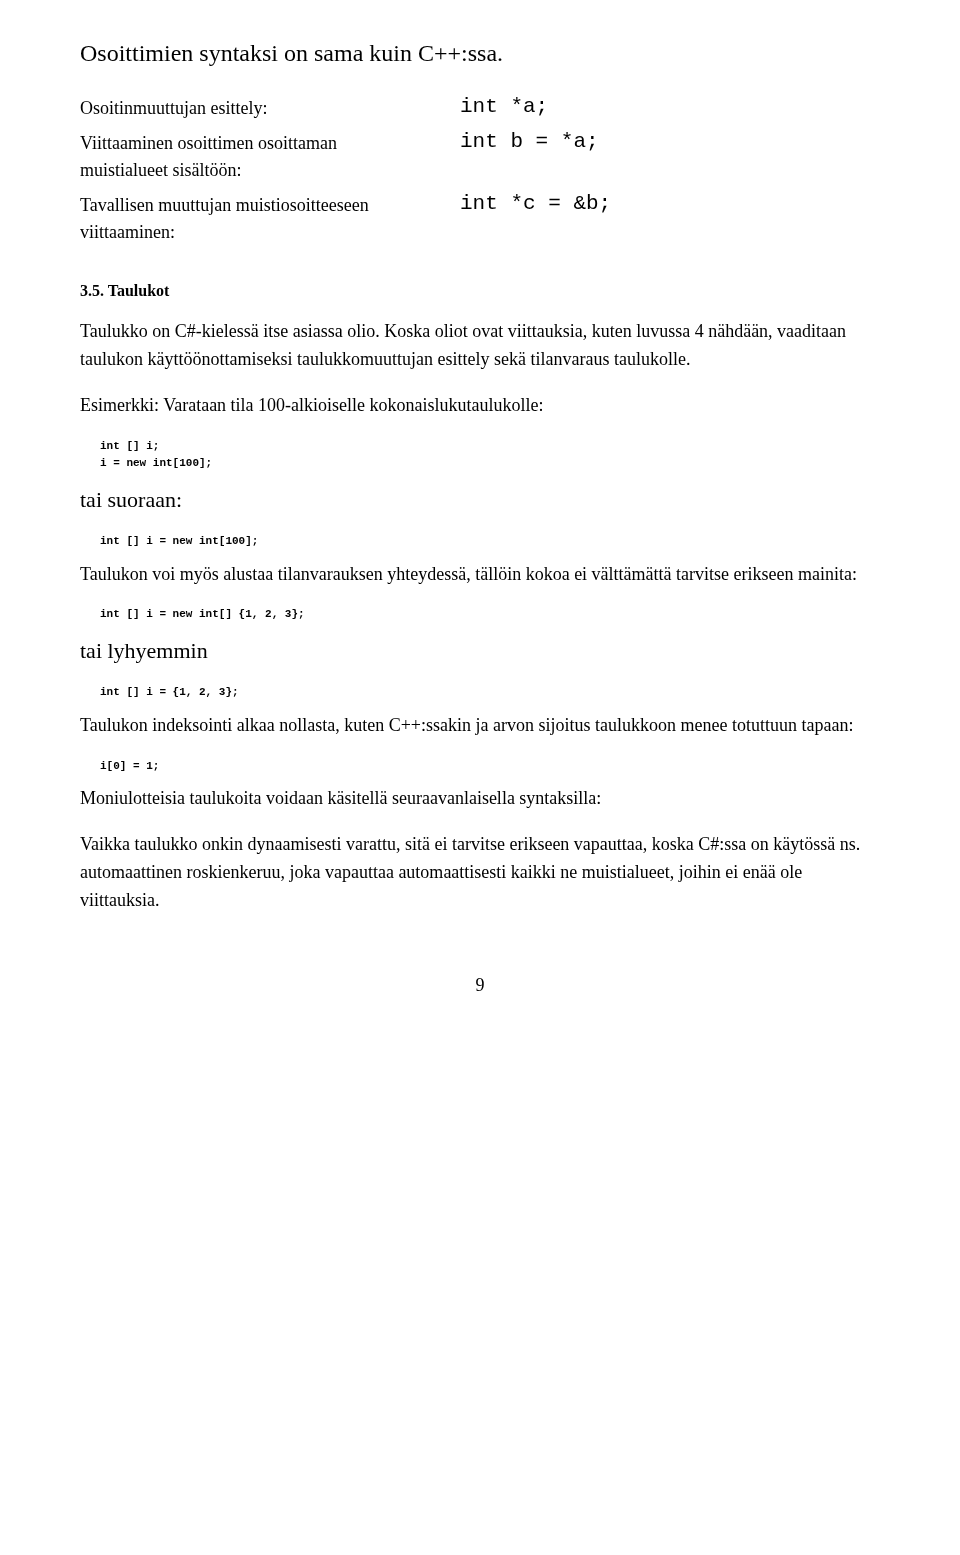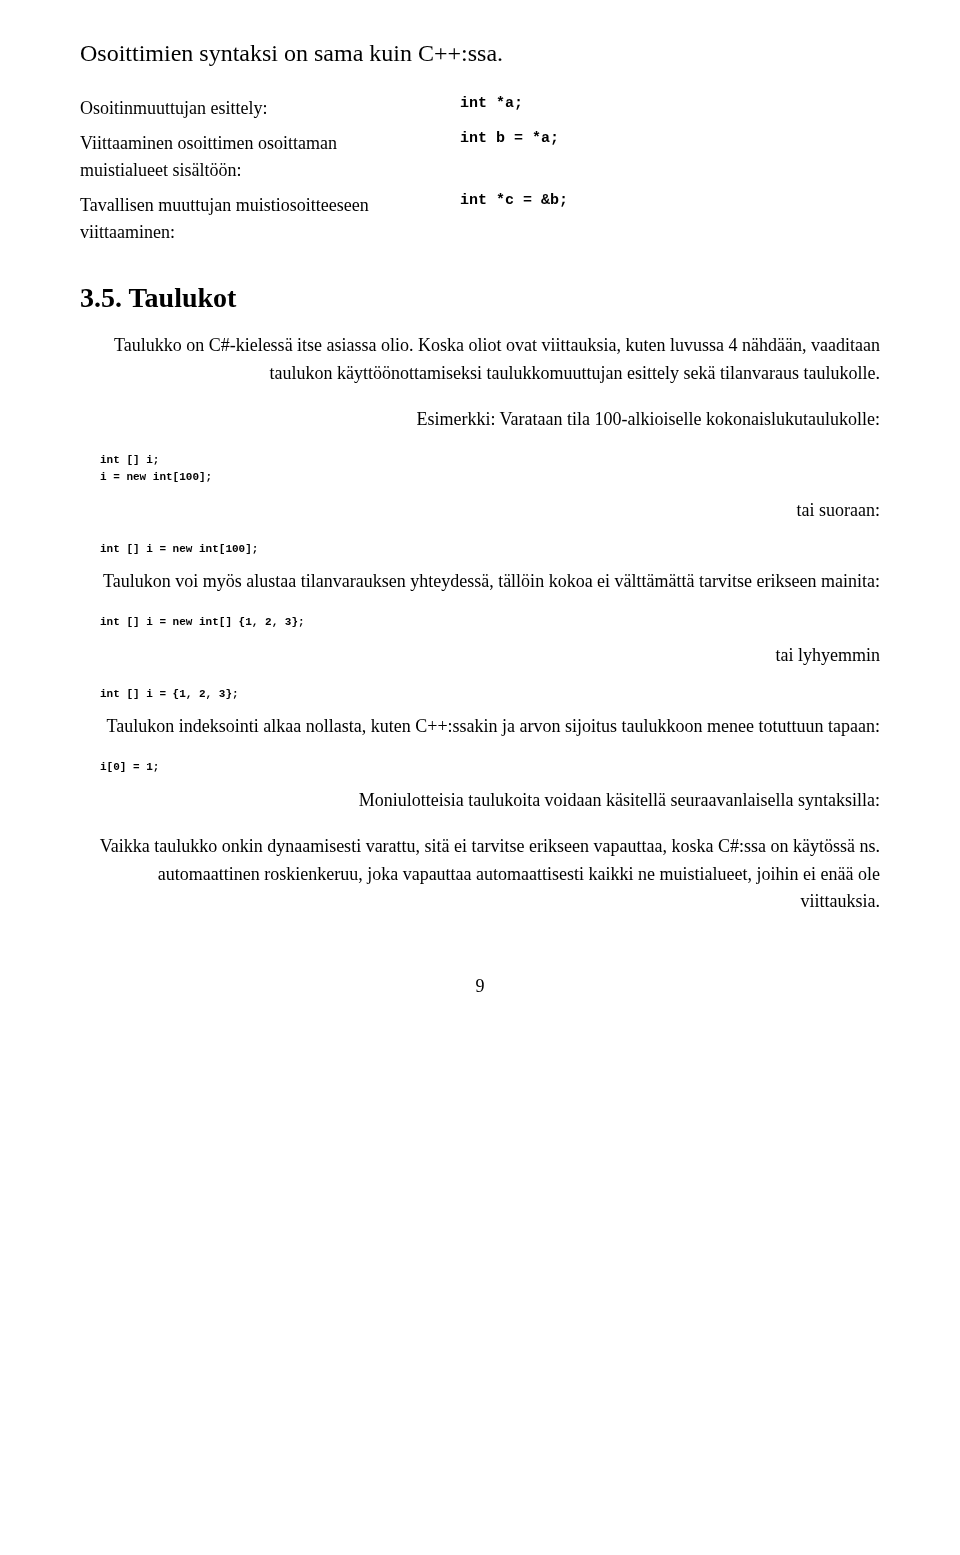--- a/index.html
+++ b/index.html
@@ -41,56 +41,55 @@
     .pointer-label {
       flex: 0 0 380px;
       font-size: 18px;
       line-height: 1.5;
       padding-right: 20px;
     }
 
     .pointer-code {
       flex: 1;
       font-family: "Courier New", Courier, monospace;
-      font-size: 15px;
-      font-weight: bold;
+      font-size: 21px;
+      font-weight: normal;
       white-space: nowrap;
     }
 
     h2 {
       font-size: 22px;
       font-weight: bold;
       margin-top: 36px;
       margin-bottom: 16px;
     }
 
     .section-heading {
-      font-size: 28px;
+      font-size: 16px;
       font-weight: bold;
       margin-bottom: 18px;
     }
 
     .body-text {
       font-size: 18px;
       line-height: 1.55;
       margin-bottom: 18px;
-      text-align: right;
     }
 
     .code-block {
       font-family: "Courier New", Courier, monospace;
       font-size: 11px;
       font-weight: bold;
       line-height: 1.6;
       margin: 16px 0 10px 20px;
       white-space: pre;
     }
 
     .inline-label {
-      font-size: 18px;
+      font-size: 22px;
       margin-bottom: 6px;
     }
 
     .page-number {
       text-align: center;
       margin-top: 60px;
       font-size: 18px;
     }
 
     .pointer-multiline {

